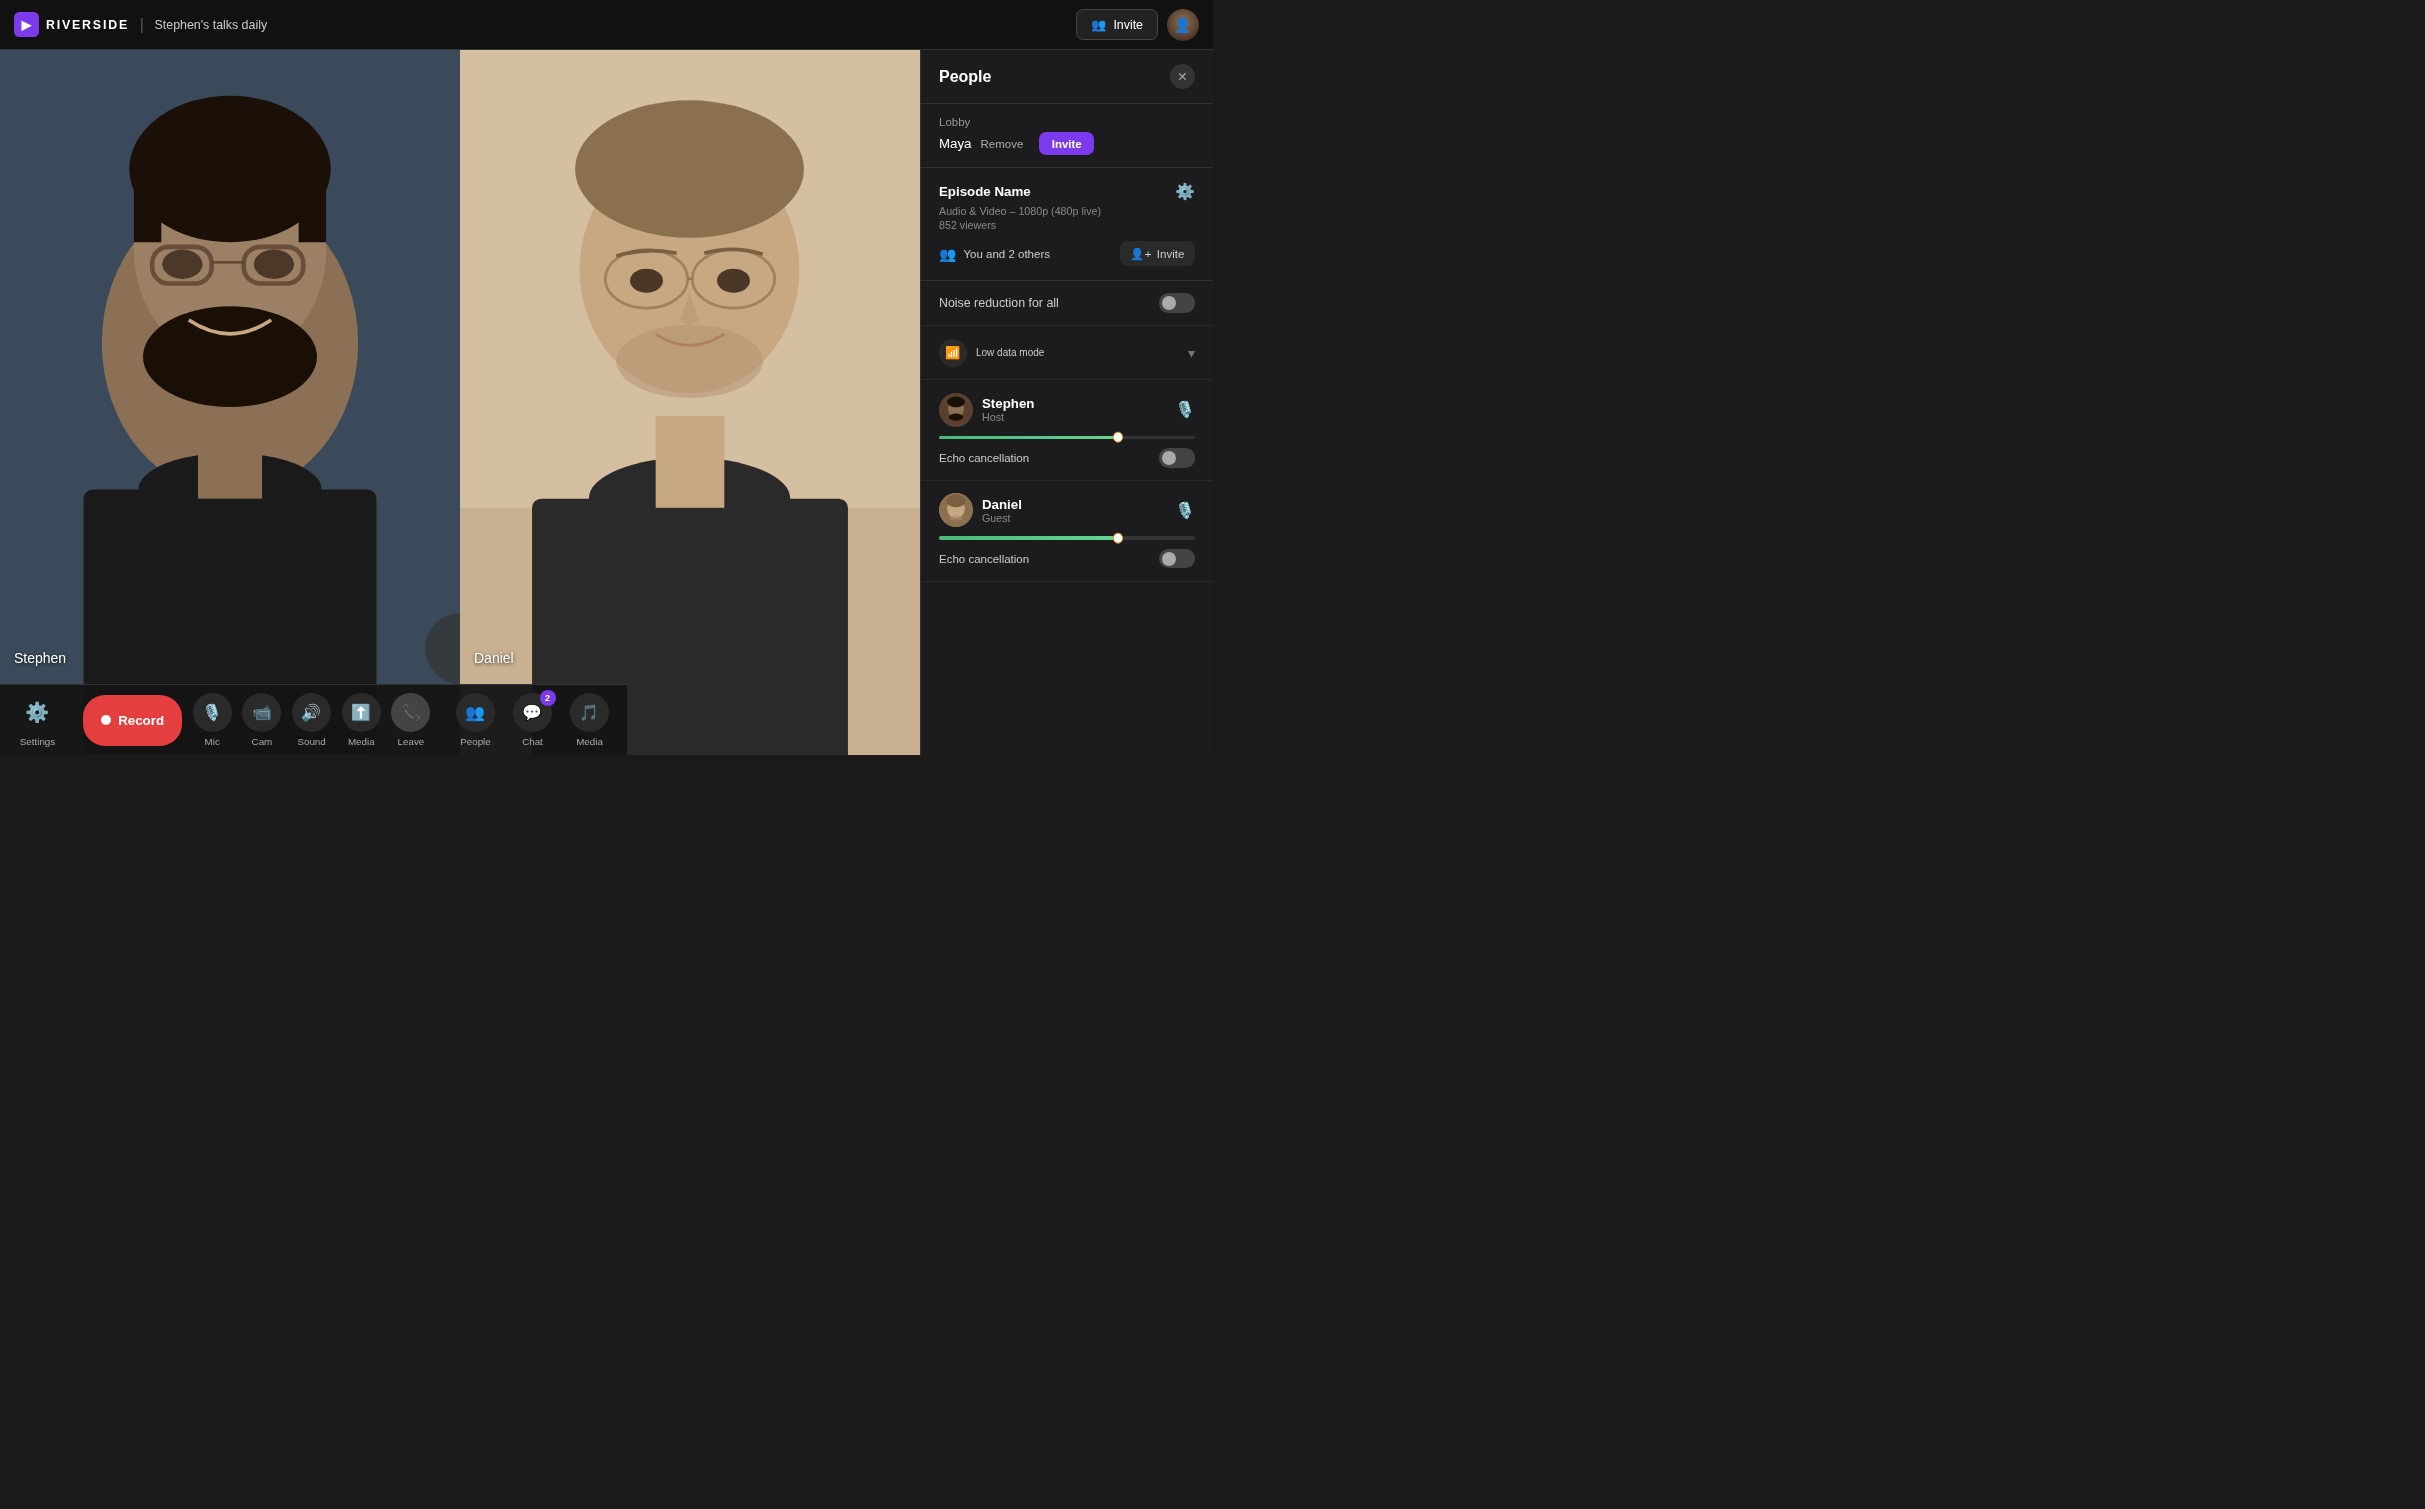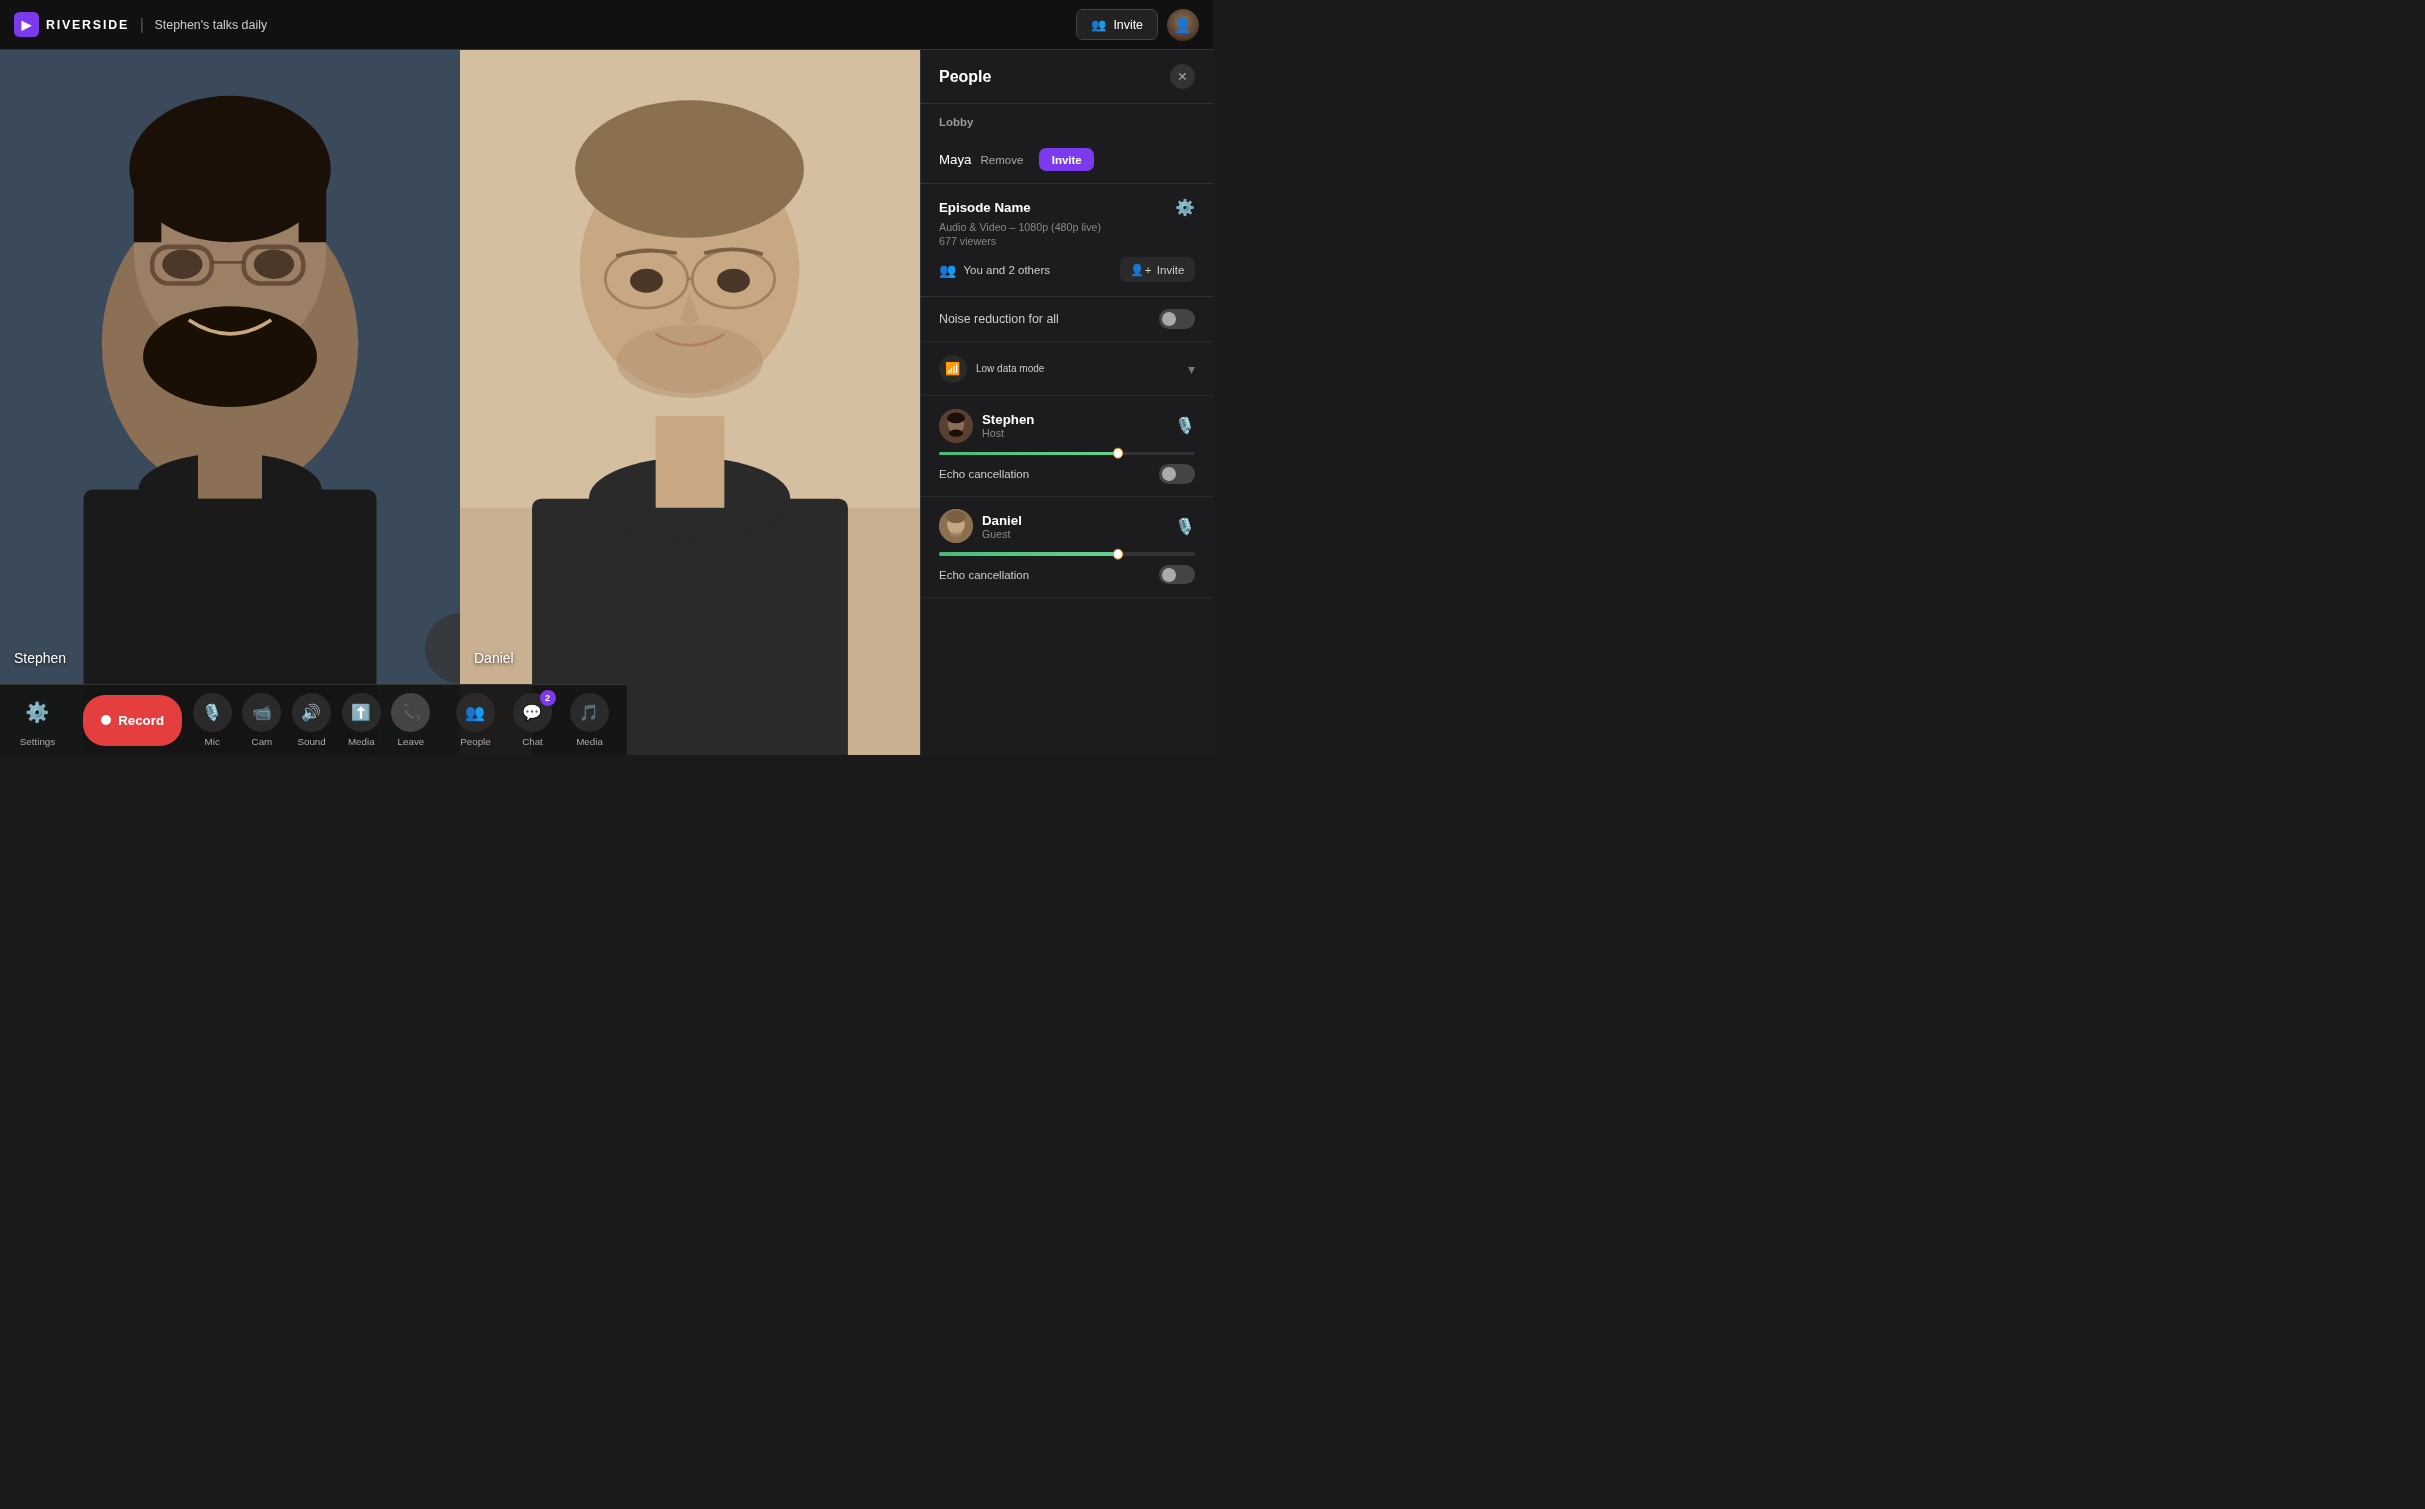--- a/index.html
+++ b/index.html
@@ -291,22 +291,22 @@
     }
 
     
     .lobby-section {
       padding: 12.4px 18px;
       border-bottom: 0.9px solid #333;
     }
     .lobby-label {
       font-size: 11.5px;
       color: #999;
-      margin-bottom: 20px;
-      font-weight: 700;
+      margin-bottom: 4px;
+      font-weight: 400;
       text-transform: none;
     }
     .lobby-person {
       display: flex;
       align-items: center;
       justify-content: flex-start;
     }
     .lobby-name {
       font-size: 13.3px;
       font-weight: 500;
@@ -720,21 +720,21 @@
         </div>
       </div>
     </div>
 
     <div class="episode-section">
       <div class="episode-header">
         <span class="episode-name">Episode Name</span>
         <span class="gear-icon">⚙️</span>
       </div>
       <div class="episode-subtitle">Audio &amp; Video – 1080p (480p live)</div>
-      <div class="episode-viewers">677 viewers</div>
+      <div class="episode-viewers">852 viewers</div>
       <div class="participants-row">
         <div class="participants-info">
           <span class="participants-icon">👥</span>
           <span>You and 2 others</span>
         </div>
         <button class="invite-small-btn">
           <span>👤+</span>
           <span>Invite</span>
         </button>
       </div>

